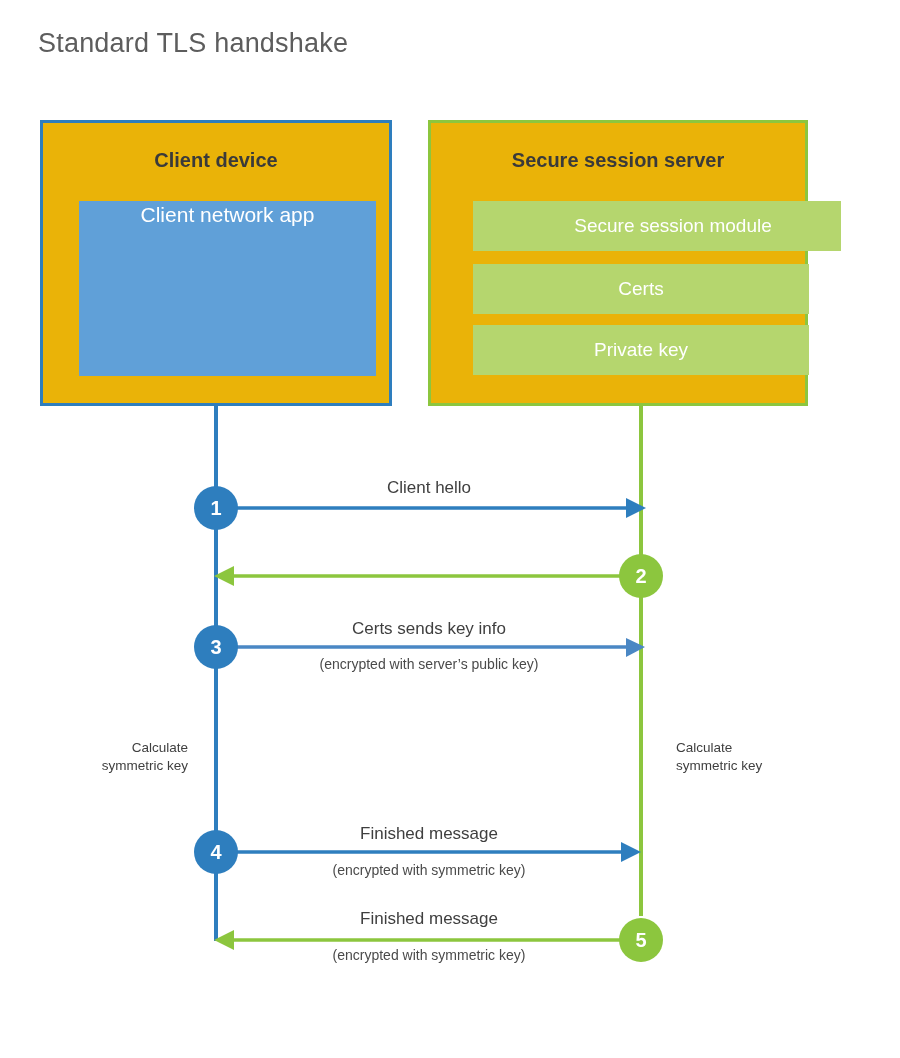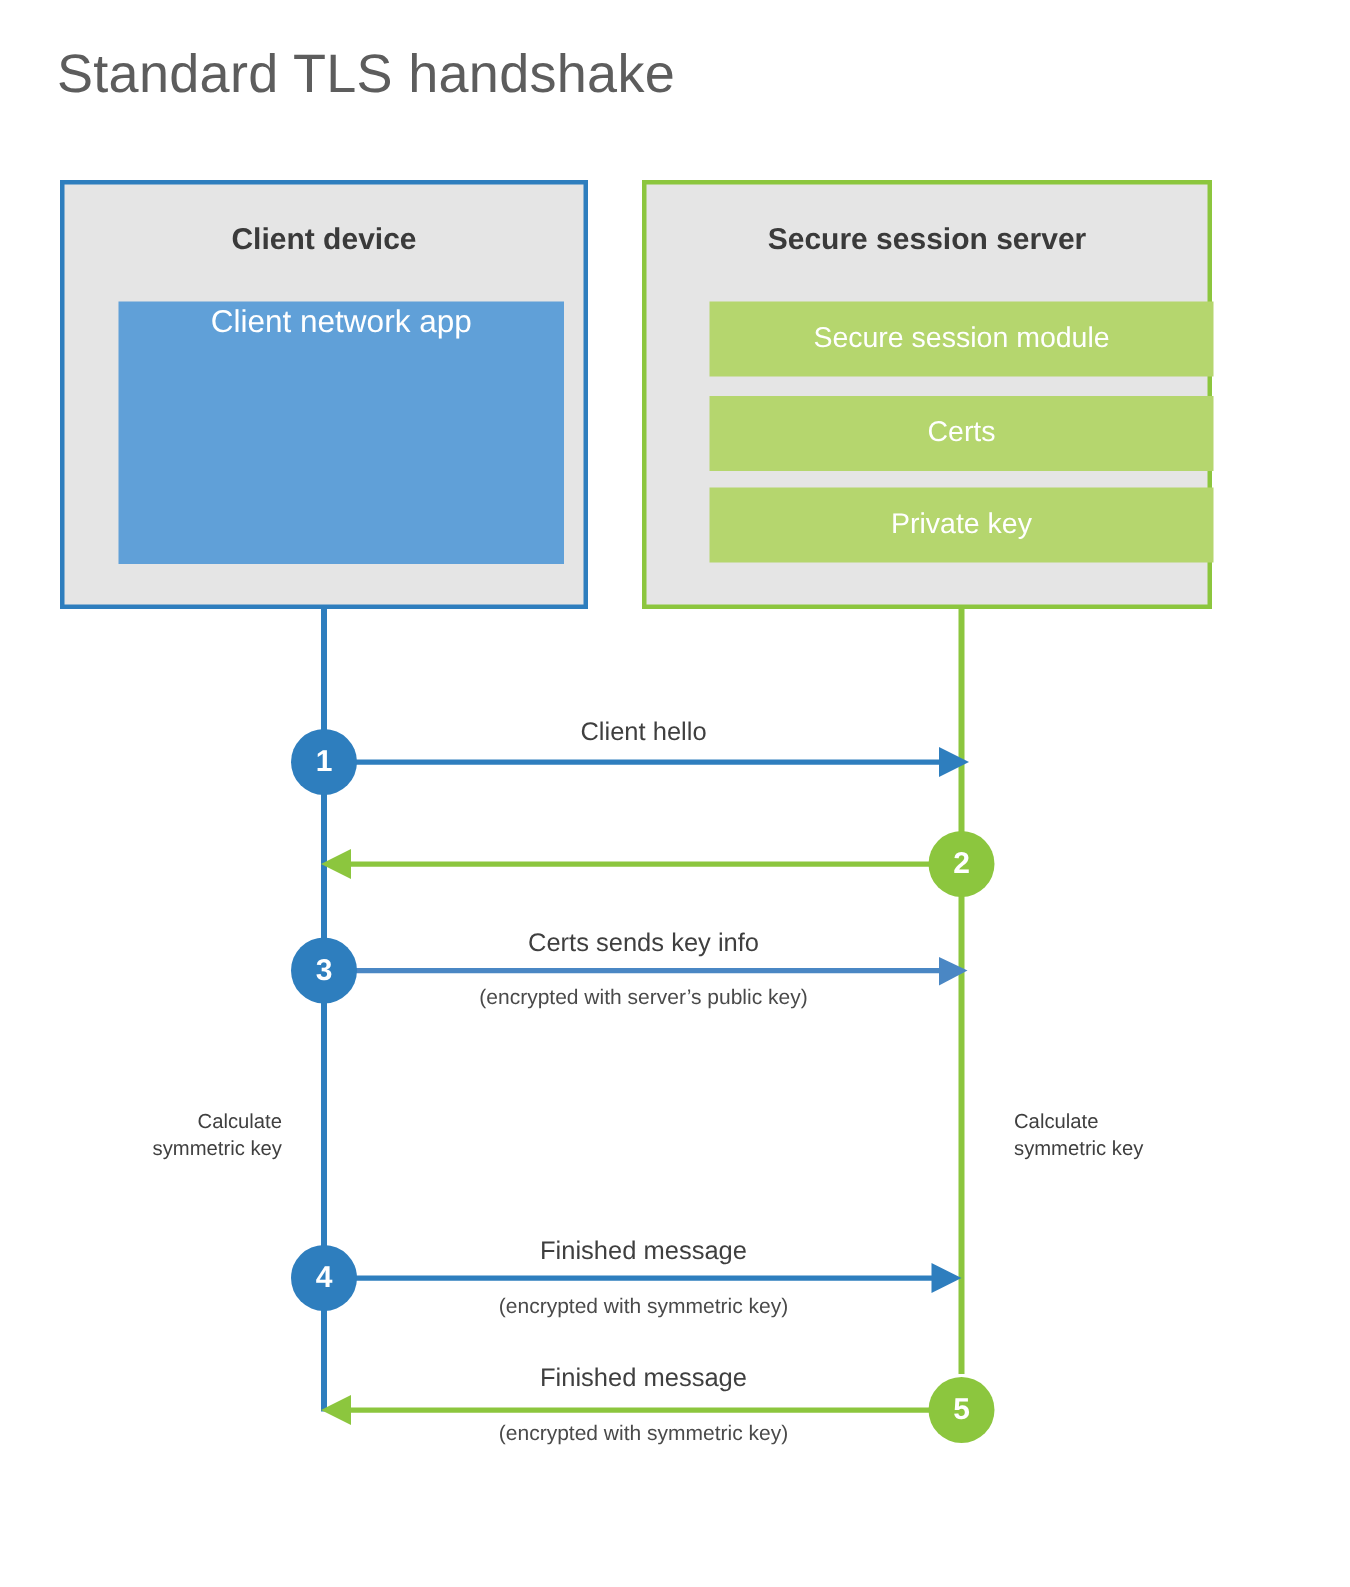--- a/index.html
+++ b/index.html
@@ -24,31 +24,31 @@
     top: 0;
     width: 900px;
     height: 1058px;
   }
 
   
   .page-title {
     position: absolute;
     left: 38px;
     top: 28px;
-    font-size: 36px;
+    font-size: 27px;
     font-weight: 300;
     color: #5d5d5d;
     letter-spacing: 0.2px;
     white-space: nowrap;
   }
 
   
   .party-box {
     position: absolute;
-    background: #e5e5e5;
+    background: #eab308;
     box-sizing: border-box;
   }
   #client-box {
     left: 40px;
     top: 120px;
     width: 352px;
     height: 286px;
     border: 3px solid #2e7ebe;
   }
   #server-box {
@@ -99,21 +99,21 @@
     display: flex;
     align-items: center;
     justify-content: center;
   }
   .server-bar-label {
     color: #ffffff;
     font-size: 19px;
     font-weight: 400;
     white-space: nowrap;
   }
-  #server-bar-0 { top: 78px; }
+  #server-bar-0 { top: 78px; padding-left: 32px; }
   #server-bar-1 { top: 141px; text-align: center; }
   #server-bar-2 { top: 202px; }
 
   
   .msg-label {
     position: absolute;
     font-size: 17px;
     color: #3f3f3f;
     white-space: nowrap;
     text-align: center;

